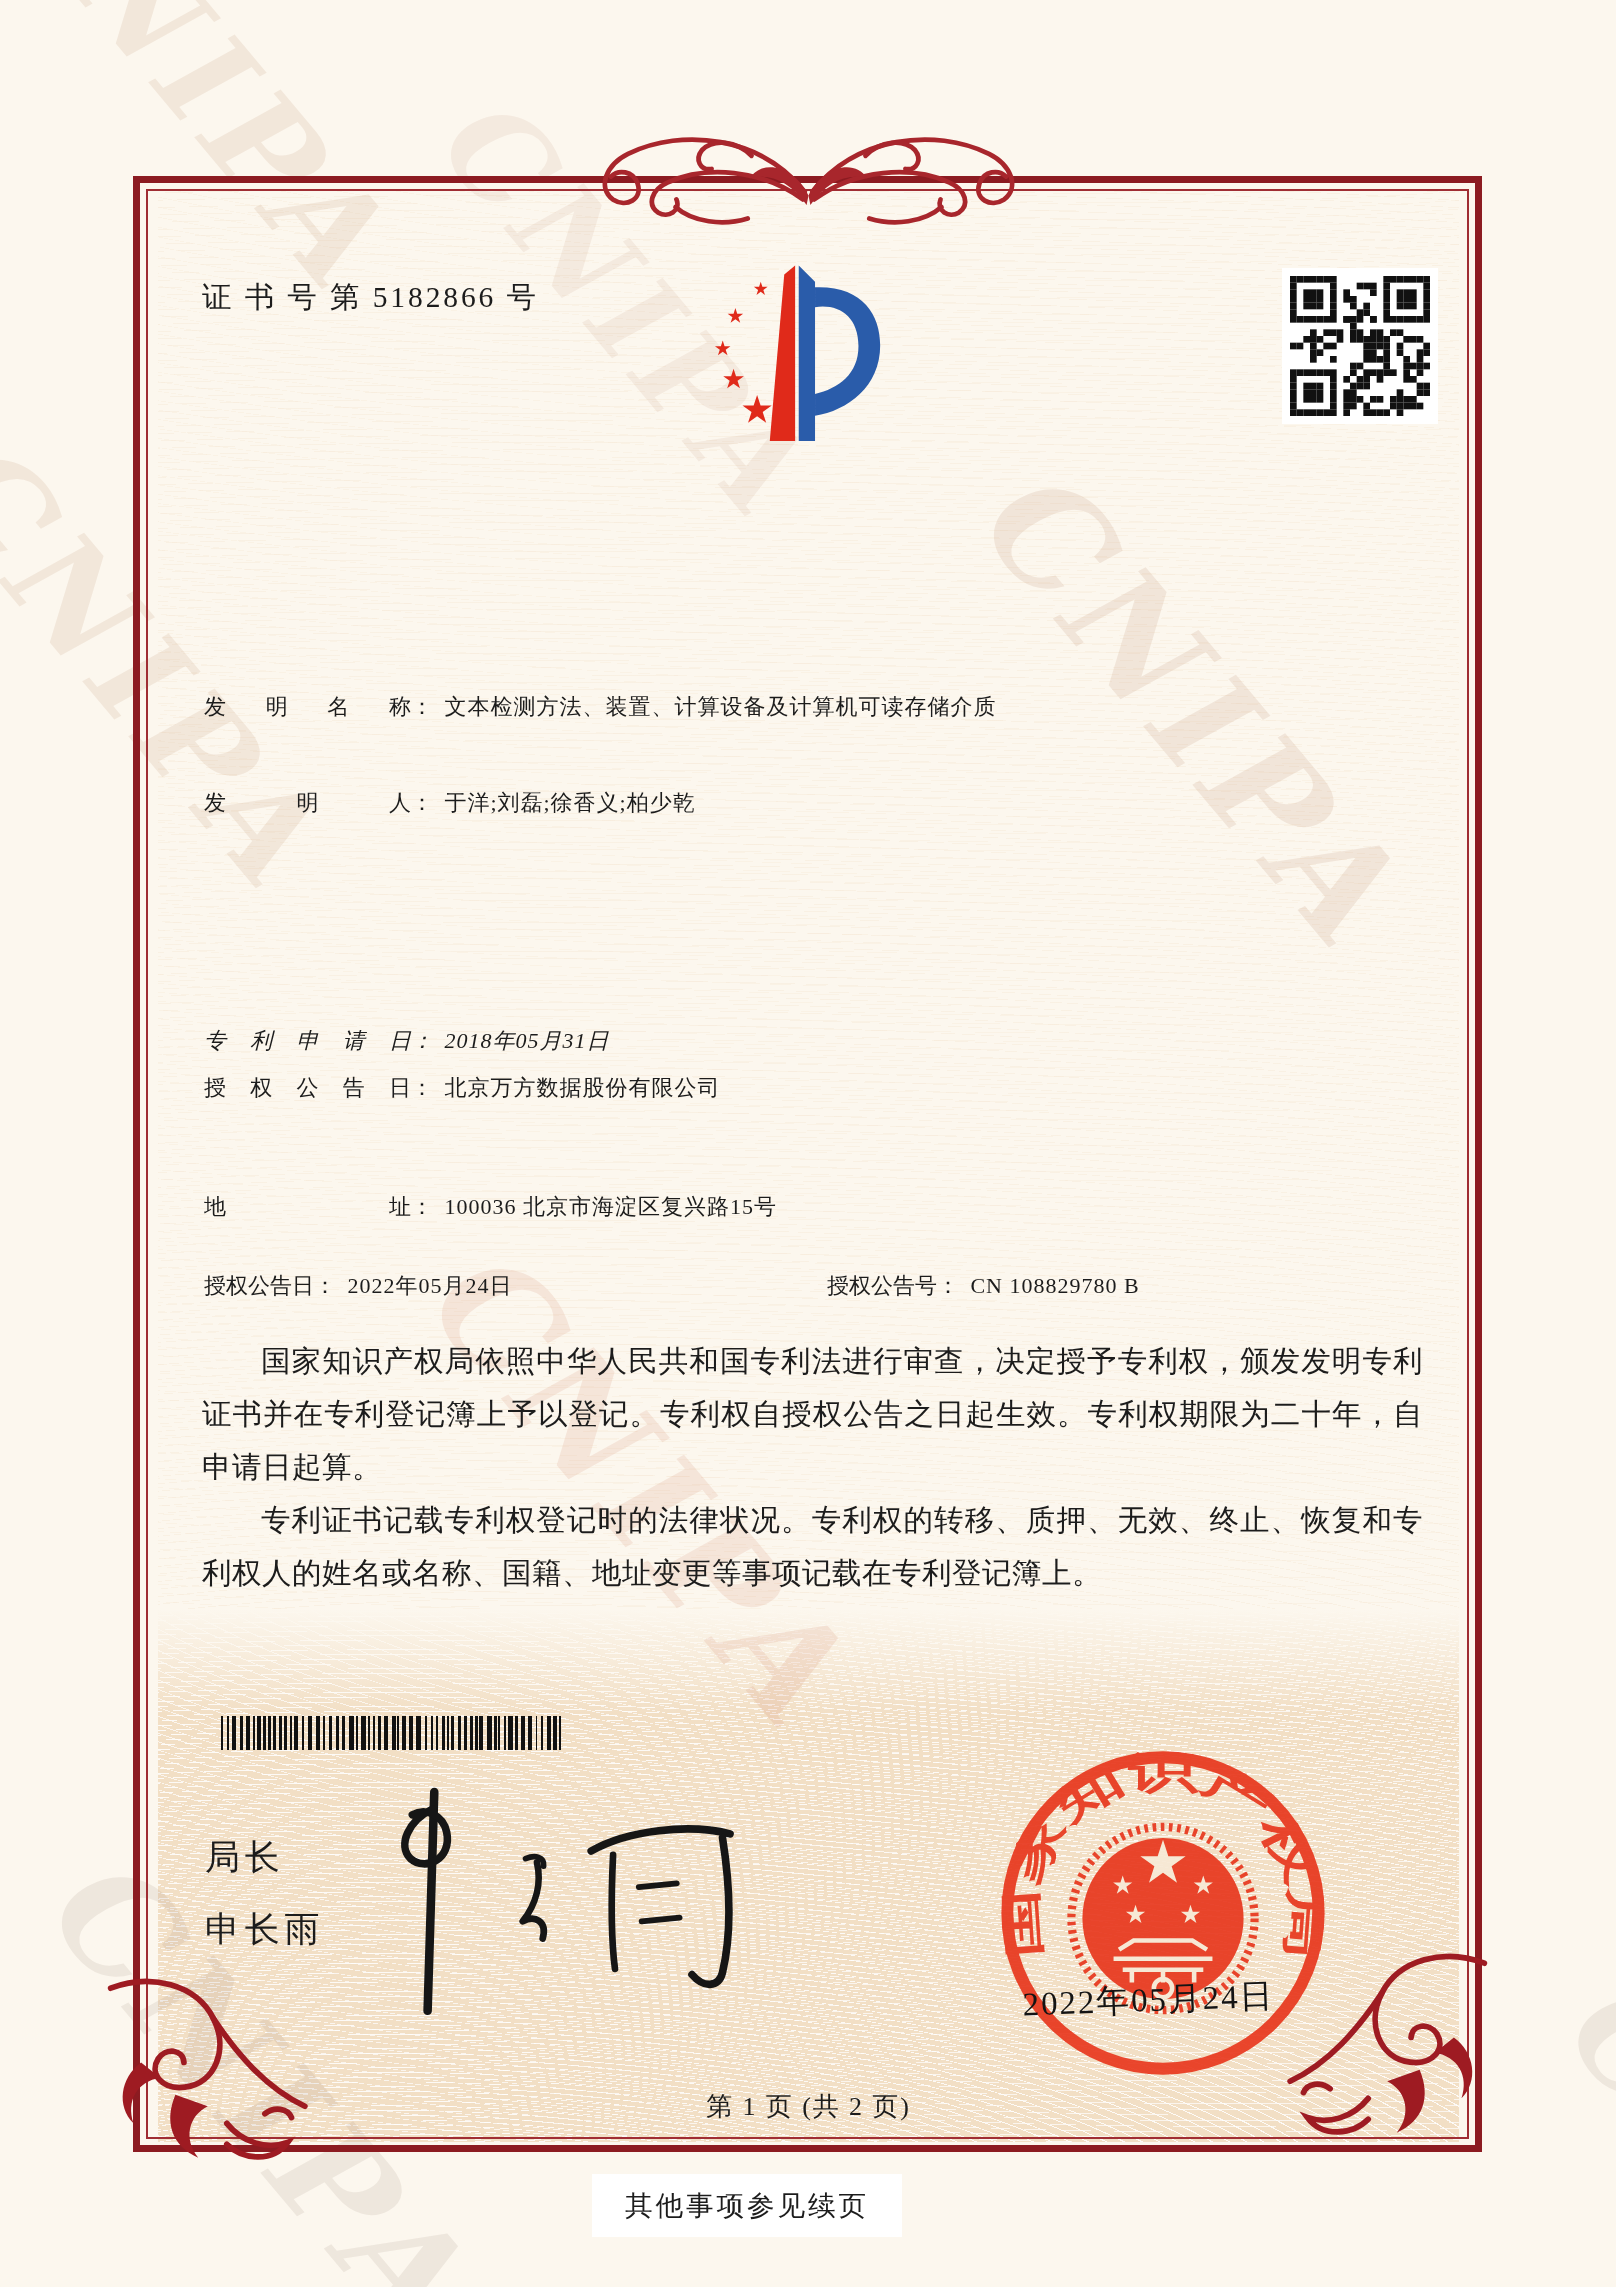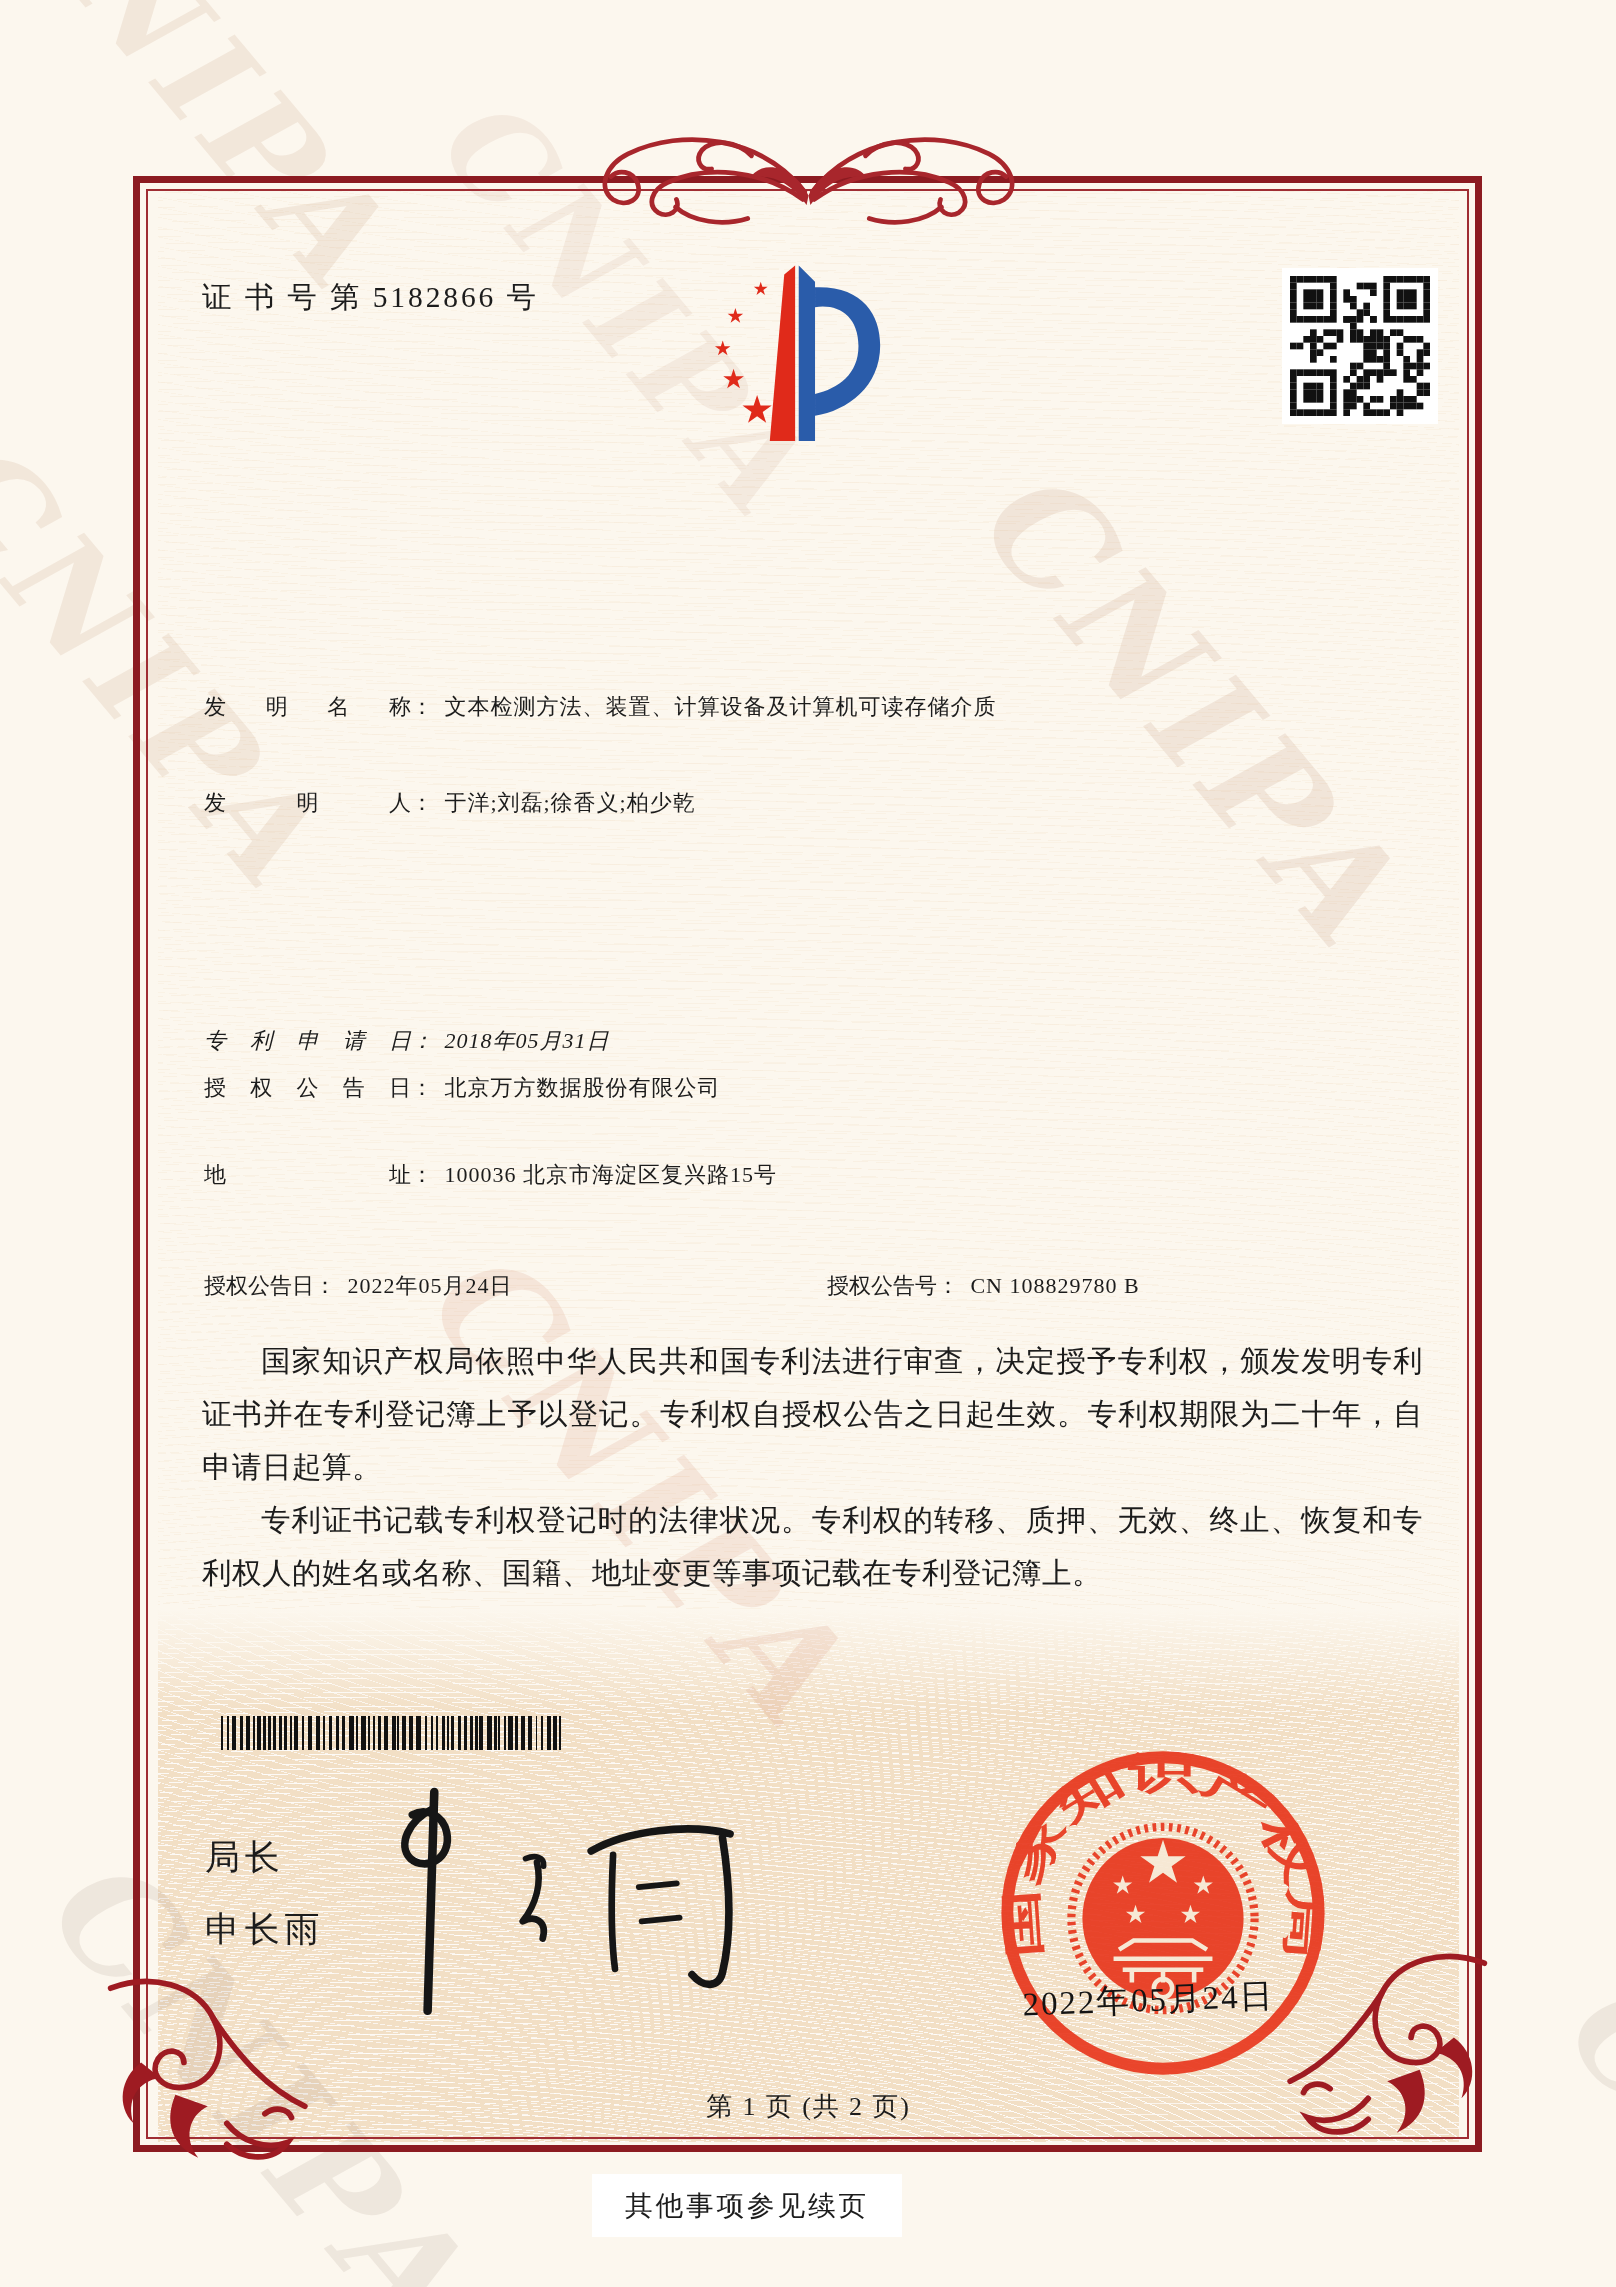--- a/index.html
+++ b/index.html
@@ -59,21 +59,21 @@
   .title{
     position:absolute;left:133px;top:514px;width:1351px;z-index:5;
     text-align:center;font-size:86px;font-weight:700;letter-spacing:68px;text-indent:68px;
   }
   
   .field-row{position:absolute;left:204px;z-index:5;font-size:22px;white-space:nowrap;}
   .flabel{display:inline-block;width:207px;text-align:justify;text-align-last:justify;vertical-align:bottom;}
   .fcolon{display:inline-block;}
   .fvalue{margin-left:11.4px;letter-spacing:1px;}
   .row0{top:692px;} .row1{top:788px;} .row2{top:883px;} .row3{top:1026px;font-style:italic;}
-  .row4{top:1073px;} .row5{top:1160px;} .rowg{top:1271px;width:1227px;}
+  .row4{top:1073px;} .row5{top:1192px;} .rowg{top:1271px;width:1227px;}
   .gpair2{position:absolute;left:623px;top:0;}
   
   .body-text{
     position:absolute;left:202px;top:1335px;width:1221px;z-index:5;
     font-size:29.5px;line-height:53px;text-align:justify;letter-spacing:0.5px;
   }
   .body-text p{margin:0;text-indent:2em;}
   
   .barcode{position:absolute;left:221px;top:1716px;width:352px;height:34px;z-index:5;display:flex;align-items:stretch;}
   .barcode div{height:100%;}

